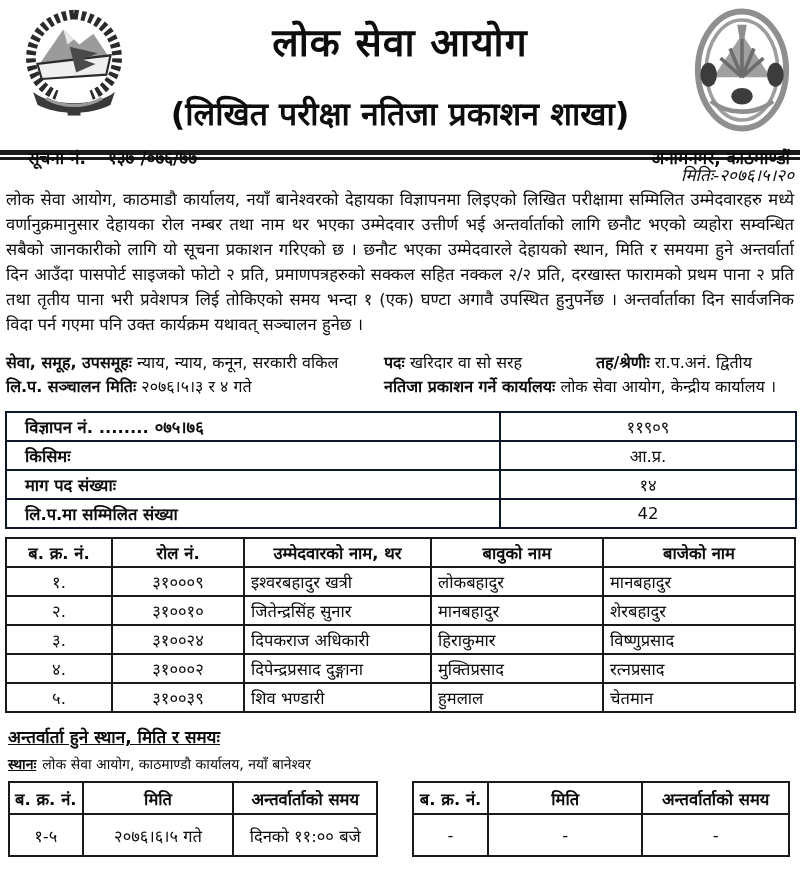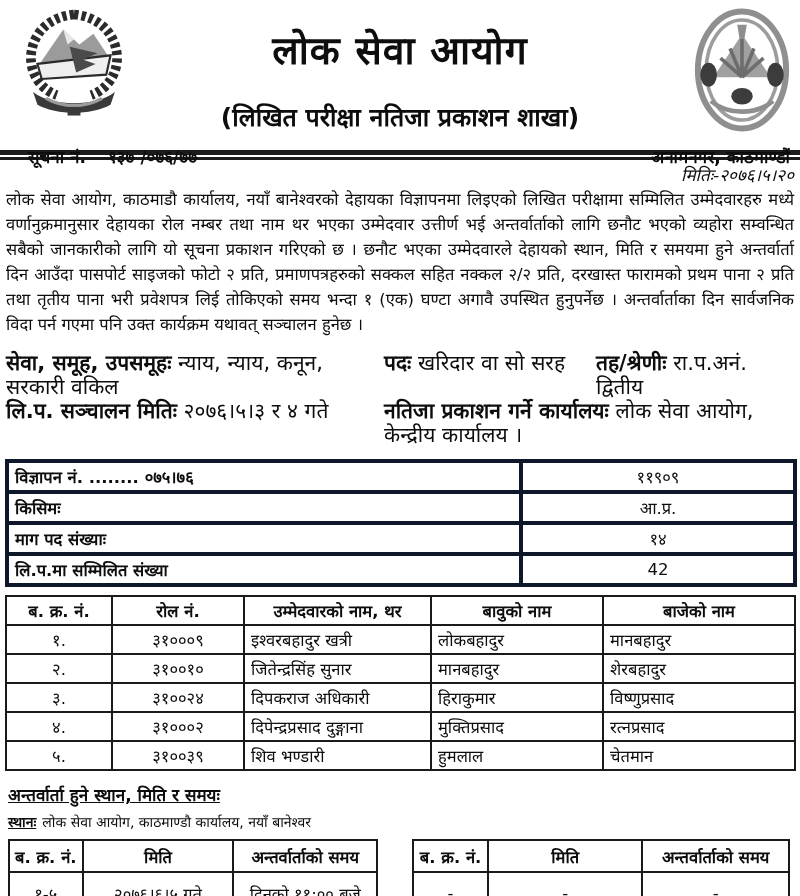--- a/index.html
+++ b/index.html
@@ -4,40 +4,40 @@
 <style>
   html,body{margin:0;padding:0;background:#fff;}
   body{width:800px;height:896px;color:#0d0d0d;font-family:"DejaVu Sans",sans-serif;overflow:hidden;}
   .page{position:relative;width:800px;height:896px;}
   .b{font-weight:bold;}
   
   .header{position:relative;height:148px;}
   .logo{position:absolute;top:8px;}
   .logo-left{left:20px;}
   .logo-right{right:10px;}
-  .title{text-align:center;font-size:39px;font-weight:bold;padding-top:22px;letter-spacing:1px;}
-  .subtitle{text-align:center;font-size:25px;font-weight:bold;margin-top:24px;}
+  .title{text-align:center;font-size:39px;font-weight:bold;padding-top:14px;letter-spacing:1px;}
+  .subtitle{text-align:center;font-size:32px;font-weight:bold;margin-top:24px;}
   .notice-row{display:flex;justify-content:space-between;align-items:flex-end;font-size:17px;margin-top:12px;padding:0 10px 0 28px;}
   .notice-no .lbl{margin-right:22px;}
   .rule{margin:2px 0 0 0;}
   .rule .r1{height:5px;background:#1c1c1c;}
   .rule .r2{height:3px;background:#1c1c1c;margin-top:2px;}
   .date-line{text-align:right;font-size:17px;margin:3px 6px 0 0;font-style:italic;}
   .body-par{font-size:16.5px;line-height:25px;text-align:justify;margin:1px 6px 0 6px;}
   
-  .svc{margin:14px 6px 0 6px;font-size:21px;line-height:24px;}
+  .svc{margin:14px 6px 0 6px;font-size:16px;line-height:24px;}
   .svc-row{display:flex;}
   .svc .c1{width:378px;}
   .svc .c2{width:212px;}
   .svc .c3{flex:1;}
   .svc .cw{flex:1;}
   
   table{border-collapse:collapse;}
   .details{width:792px;margin:12px 0 0 5px;font-size:16.5px;}
-  .details td{border:4px solid #0f172a;height:25px;padding:1px 6px;}
+  .details td{border:2px solid #0f172a;height:25px;padding:1px 18px;}
   .details td.lab{font-weight:bold;text-align:left;}
   .details td.val{text-align:center;width:258px;}
   
   .cand{width:791px;margin:8px 0 0 5px;font-size:16.5px;}
   .cand th,.cand td{border:2px solid #1a1a1a;height:25px;padding:1px 6px;}
   .cand th{font-weight:bold;text-align:center;}
   .cand td.ctr{text-align:center;}
   .cand td.lft{text-align:left;border-radius:14px;}
   .cand .w0{width:92px;}.cand .w1{width:118px;}.cand .w2{width:178px;}.cand .w3{width:158px;}
   

